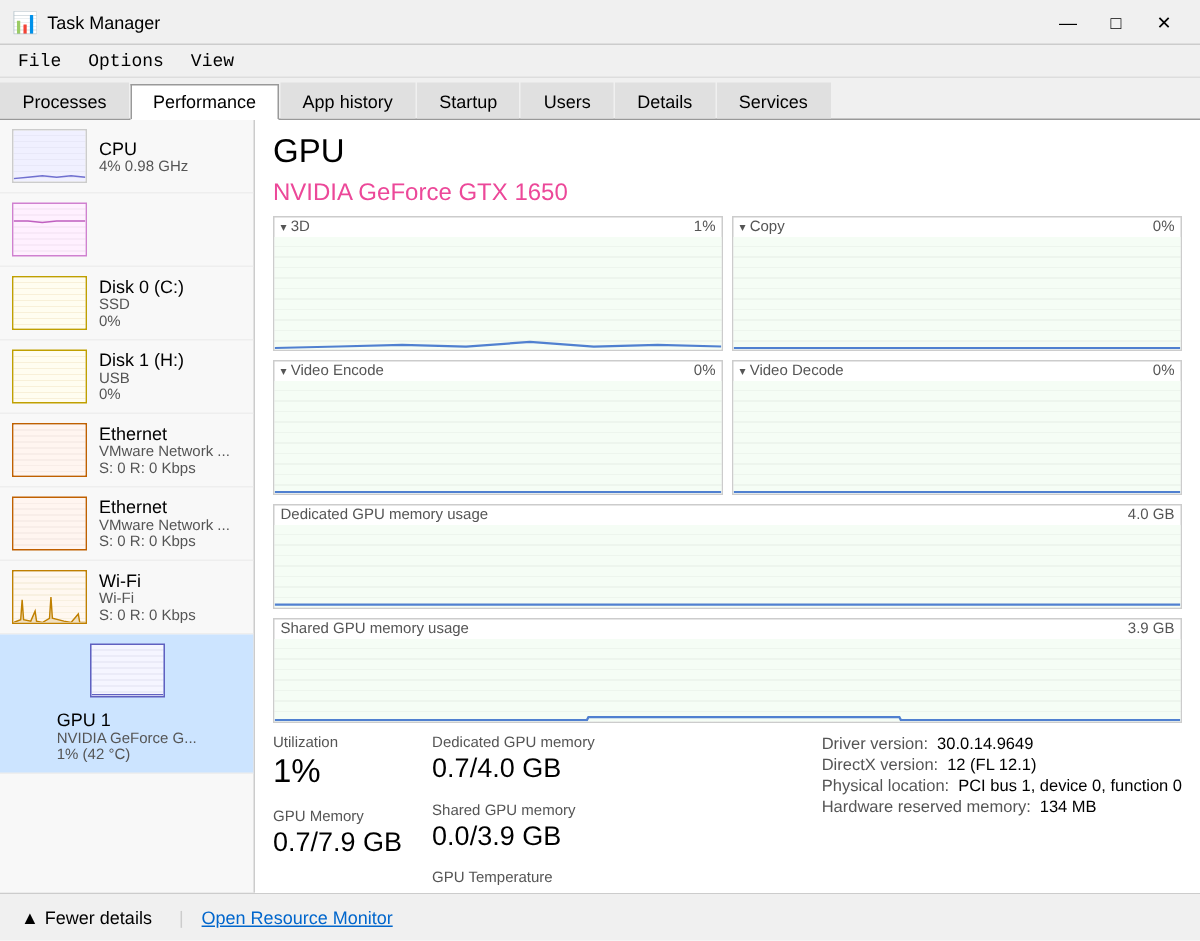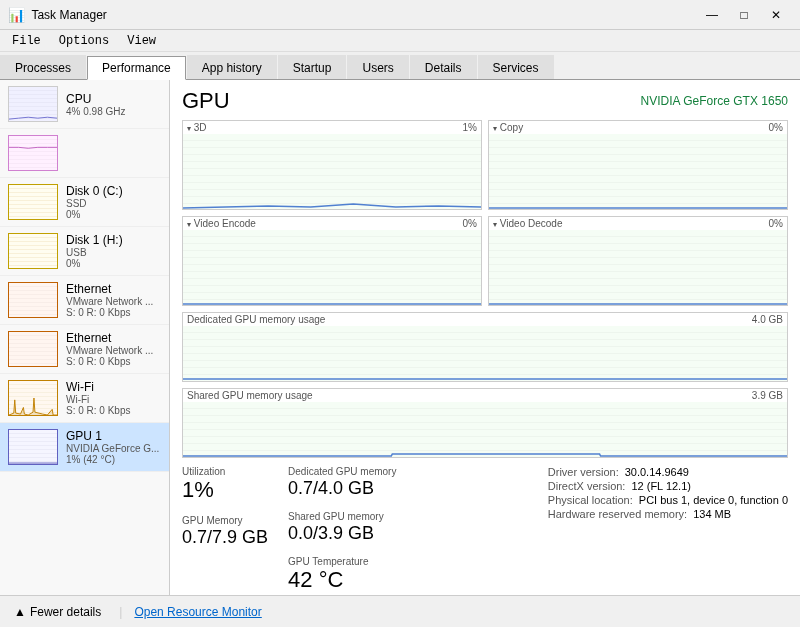--- a/index.html
+++ b/index.html
@@ -84,21 +84,21 @@
       background: #f8f8f8;
     }
     .sidebar-item {
       display: flex;
       align-items: center;
       padding: 6px 8px;
       cursor: pointer;
       border-bottom: 1px solid #eee;
       gap: 8px;
     }
-    .sidebar-item.active { background: #cce4ff; }
+    .sidebar-item.active { background: #cce4ff; flex-direction: column; }
     .sidebar-graph {
       width: 50px;
       height: 36px;
       border: 1px solid #ccc;
       background: #fff;
       flex-shrink: 0;
       position: relative;
       overflow: hidden;
     }
     .sidebar-info { flex: 1; min-width: 0; }
@@ -141,23 +141,24 @@
       flex: 1;
       padding: 8px 12px;
       overflow-y: auto;
       background: #fff;
     }
     .content-header {
       display: flex;
       justify-content: space-between;
       align-items: flex-start;
       margin-bottom: 6px;
+      flex-direction: column;
     }
     .content-title { font-size: 22px; font-weight: 300; }
-    .gpu-name { font-size: 12px; color: #15803d; text-align: center; padding-top: 6px; }
+    .gpu-name { font-size: 16px; color: #ec4899; text-align: center; padding-top: 6px; }
 
     
     .charts-top {
       display: grid;
       grid-template-columns: 1fr 1fr;
       gap: 6px;
       margin-bottom: 6px;
     }
     .chart-panel {
       border: 1px solid #ccc;

